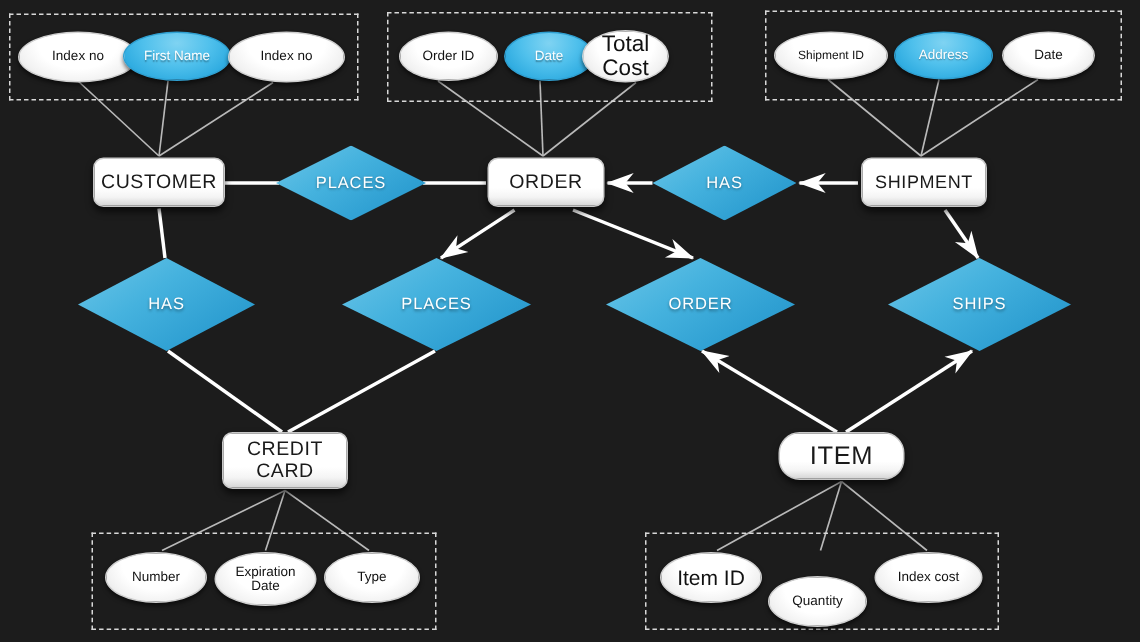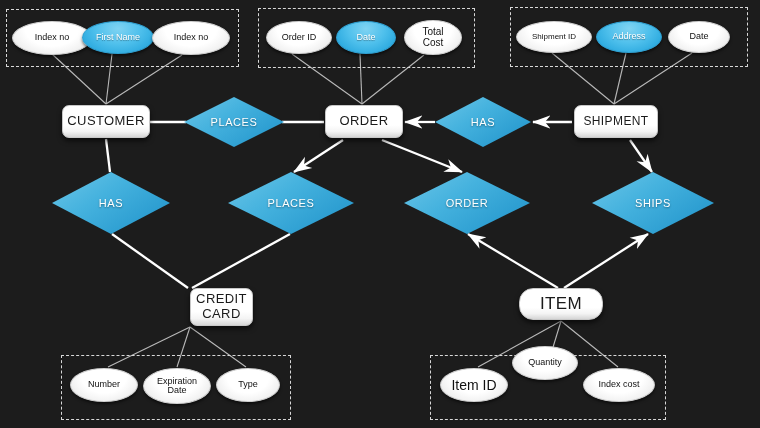--- a/index.html
+++ b/index.html
@@ -156,21 +156,21 @@
       </div>
       <div class="attr" style="left: 152px; top: 21px; width: 78px; height: 34px; font-size: 9px;">
         <span>Index  no</span>
       </div>
       <div class="attr" style="left: 266px; top: 21px; width: 66px; height: 33px; font-size: 9px;">
         <span>Order ID</span>
       </div>
       <div class="attr key" style="left: 336px; top: 21px; width: 60px; height: 33px; font-size: 9px;">
         <span>Date</span>
       </div>
-      <div class="attr" style="left: 404px; top: 20px; width: 58px; height: 35px; font-size: 10px;">
+      <div class="attr" style="left: 388px; top: 20px; width: 58px; height: 35px; font-size: 15px;">
         <span>Total<br>Cost</span>
       </div>
       <div class="attr" style="left: 516px; top: 21px; width: 76px; height: 32px; font-size: 8px;">
         <span>Shipment ID</span>
       </div>
       <div class="attr key" style="left: 596px; top: 21px; width: 66px; height: 32px; font-size: 9px;">
         <span>Address</span>
       </div>
       <div class="attr" style="left: 668px; top: 21px; width: 62px; height: 32px; font-size: 9px;">
         <span>Date</span>
@@ -180,21 +180,21 @@
       </div>
       <div class="attr" style="left: 143px; top: 368px; width: 68px; height: 36px; font-size: 9px;">
         <span>Expiration<br>Date</span>
       </div>
       <div class="attr" style="left: 216px; top: 368px; width: 64px; height: 34px; font-size: 9px;">
         <span>Type</span>
       </div>
       <div class="attr" style="left: 440px; top: 368px; width: 68px; height: 34px; font-size: 14px;">
         <span>Item ID</span>
       </div>
-      <div class="attr" style="left: 512px; top: 346px; width: 66px; height: 34px; font-size: 9px;">
+      <div class="attr" style="left: 512px; top: 384px; width: 66px; height: 34px; font-size: 9px;">
         <span>Quantity</span>
       </div>
       <div class="attr" style="left: 583px; top: 368px; width: 72px; height: 34px; font-size: 9px;">
         <span>Index cost</span>
       </div>
     </div>
   <div id="rels-layer">
       <div class="rel" style="left: 184px; top: 97px; width: 100px; height: 50px;">
         <div class="shape"></div>
         <div class="label" style="font-size: 11px;">PLACES</div>
@@ -223,21 +223,21 @@
   <div id="entities-layer">
       <div class="entity" style="left: 62px; top: 105px; width: 88px; height: 33px; font-size: 13px;">
         <span>CUSTOMER</span>
       </div>
       <div class="entity" style="left: 325px; top: 105px; width: 78px; height: 33px; font-size: 13px;">
         <span>ORDER</span>
       </div>
       <div class="entity" style="left: 574px; top: 105px; width: 84px; height: 33px; font-size: 12px;">
         <span>SHIPMENT</span>
       </div>
-      <div class="entity" style="left: 148px; top: 288px; width: 63px; height: 38px; font-size: 13px; margin-left: 42px;">
+      <div class="entity" style="left: 148px; top: 288px; width: 84px; height: 38px; font-size: 13px;">
         <span>CREDIT<br>CARD</span>
       </div>
       <div class="entity" style="left: 519px; top: 288px; width: 84px; height: 32px; font-size: 17px; border-radius: 14px;">
         <span>ITEM</span>
       </div>
     </div>
 
 </div>
 
 </body></html>

